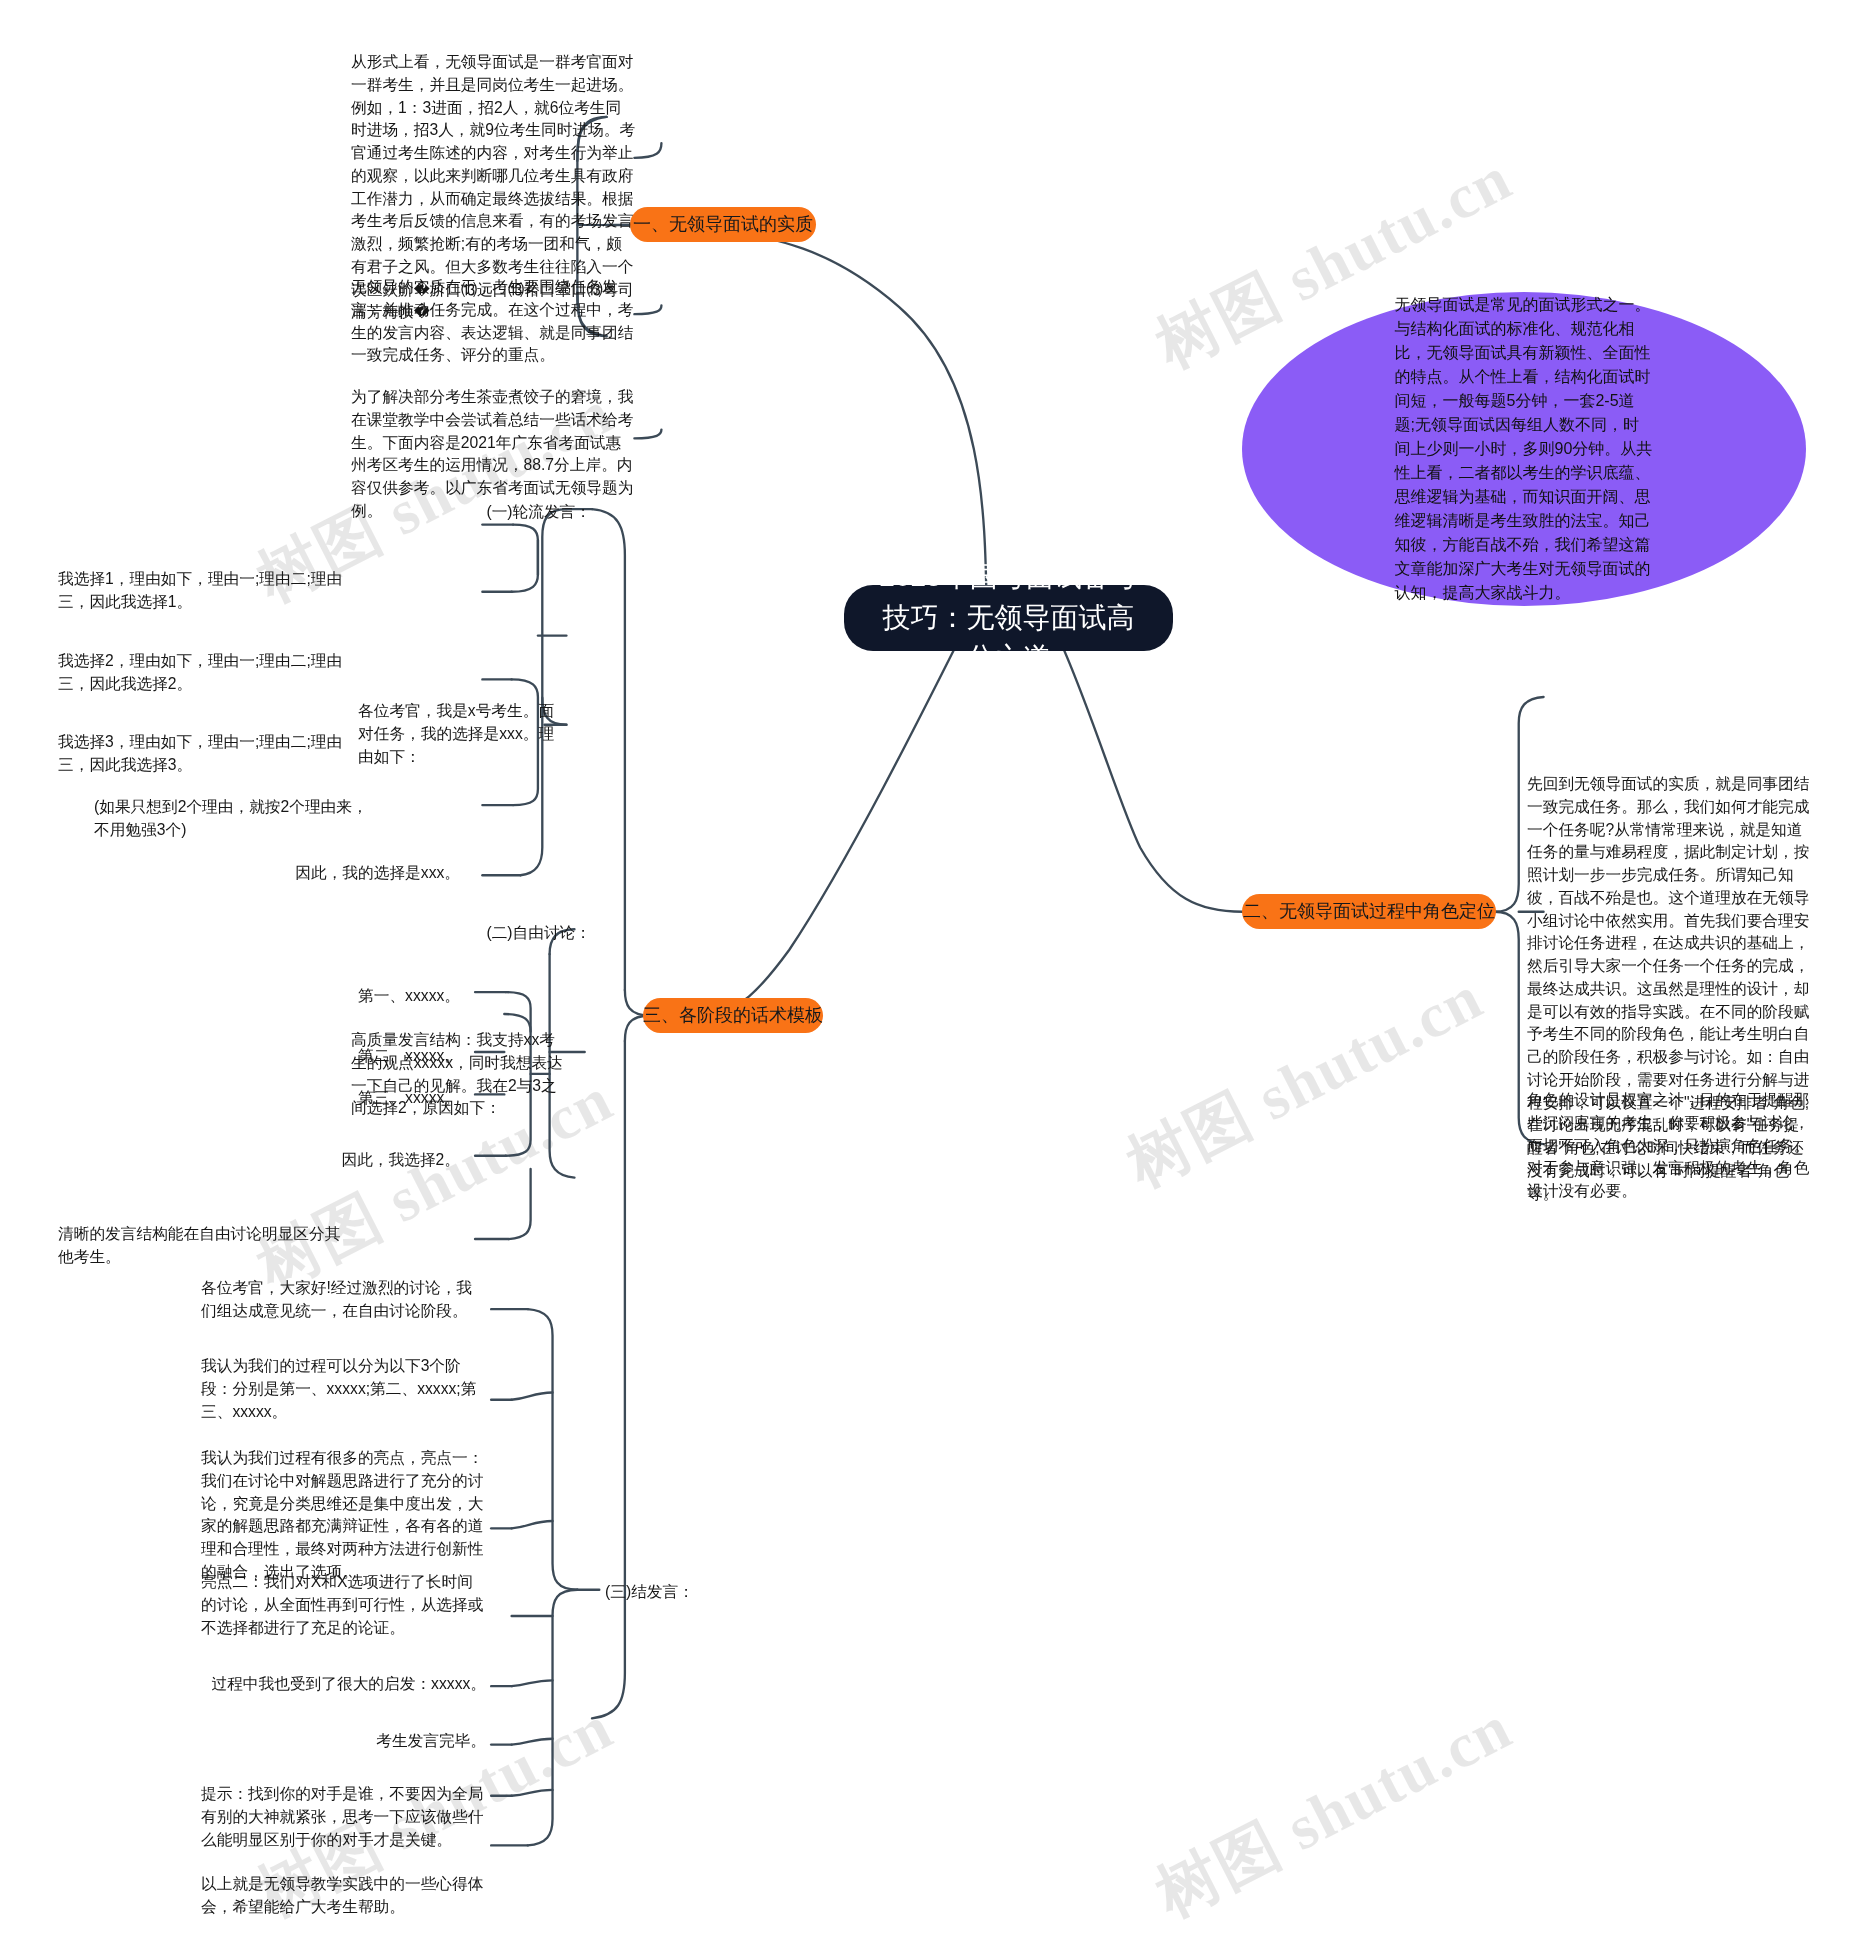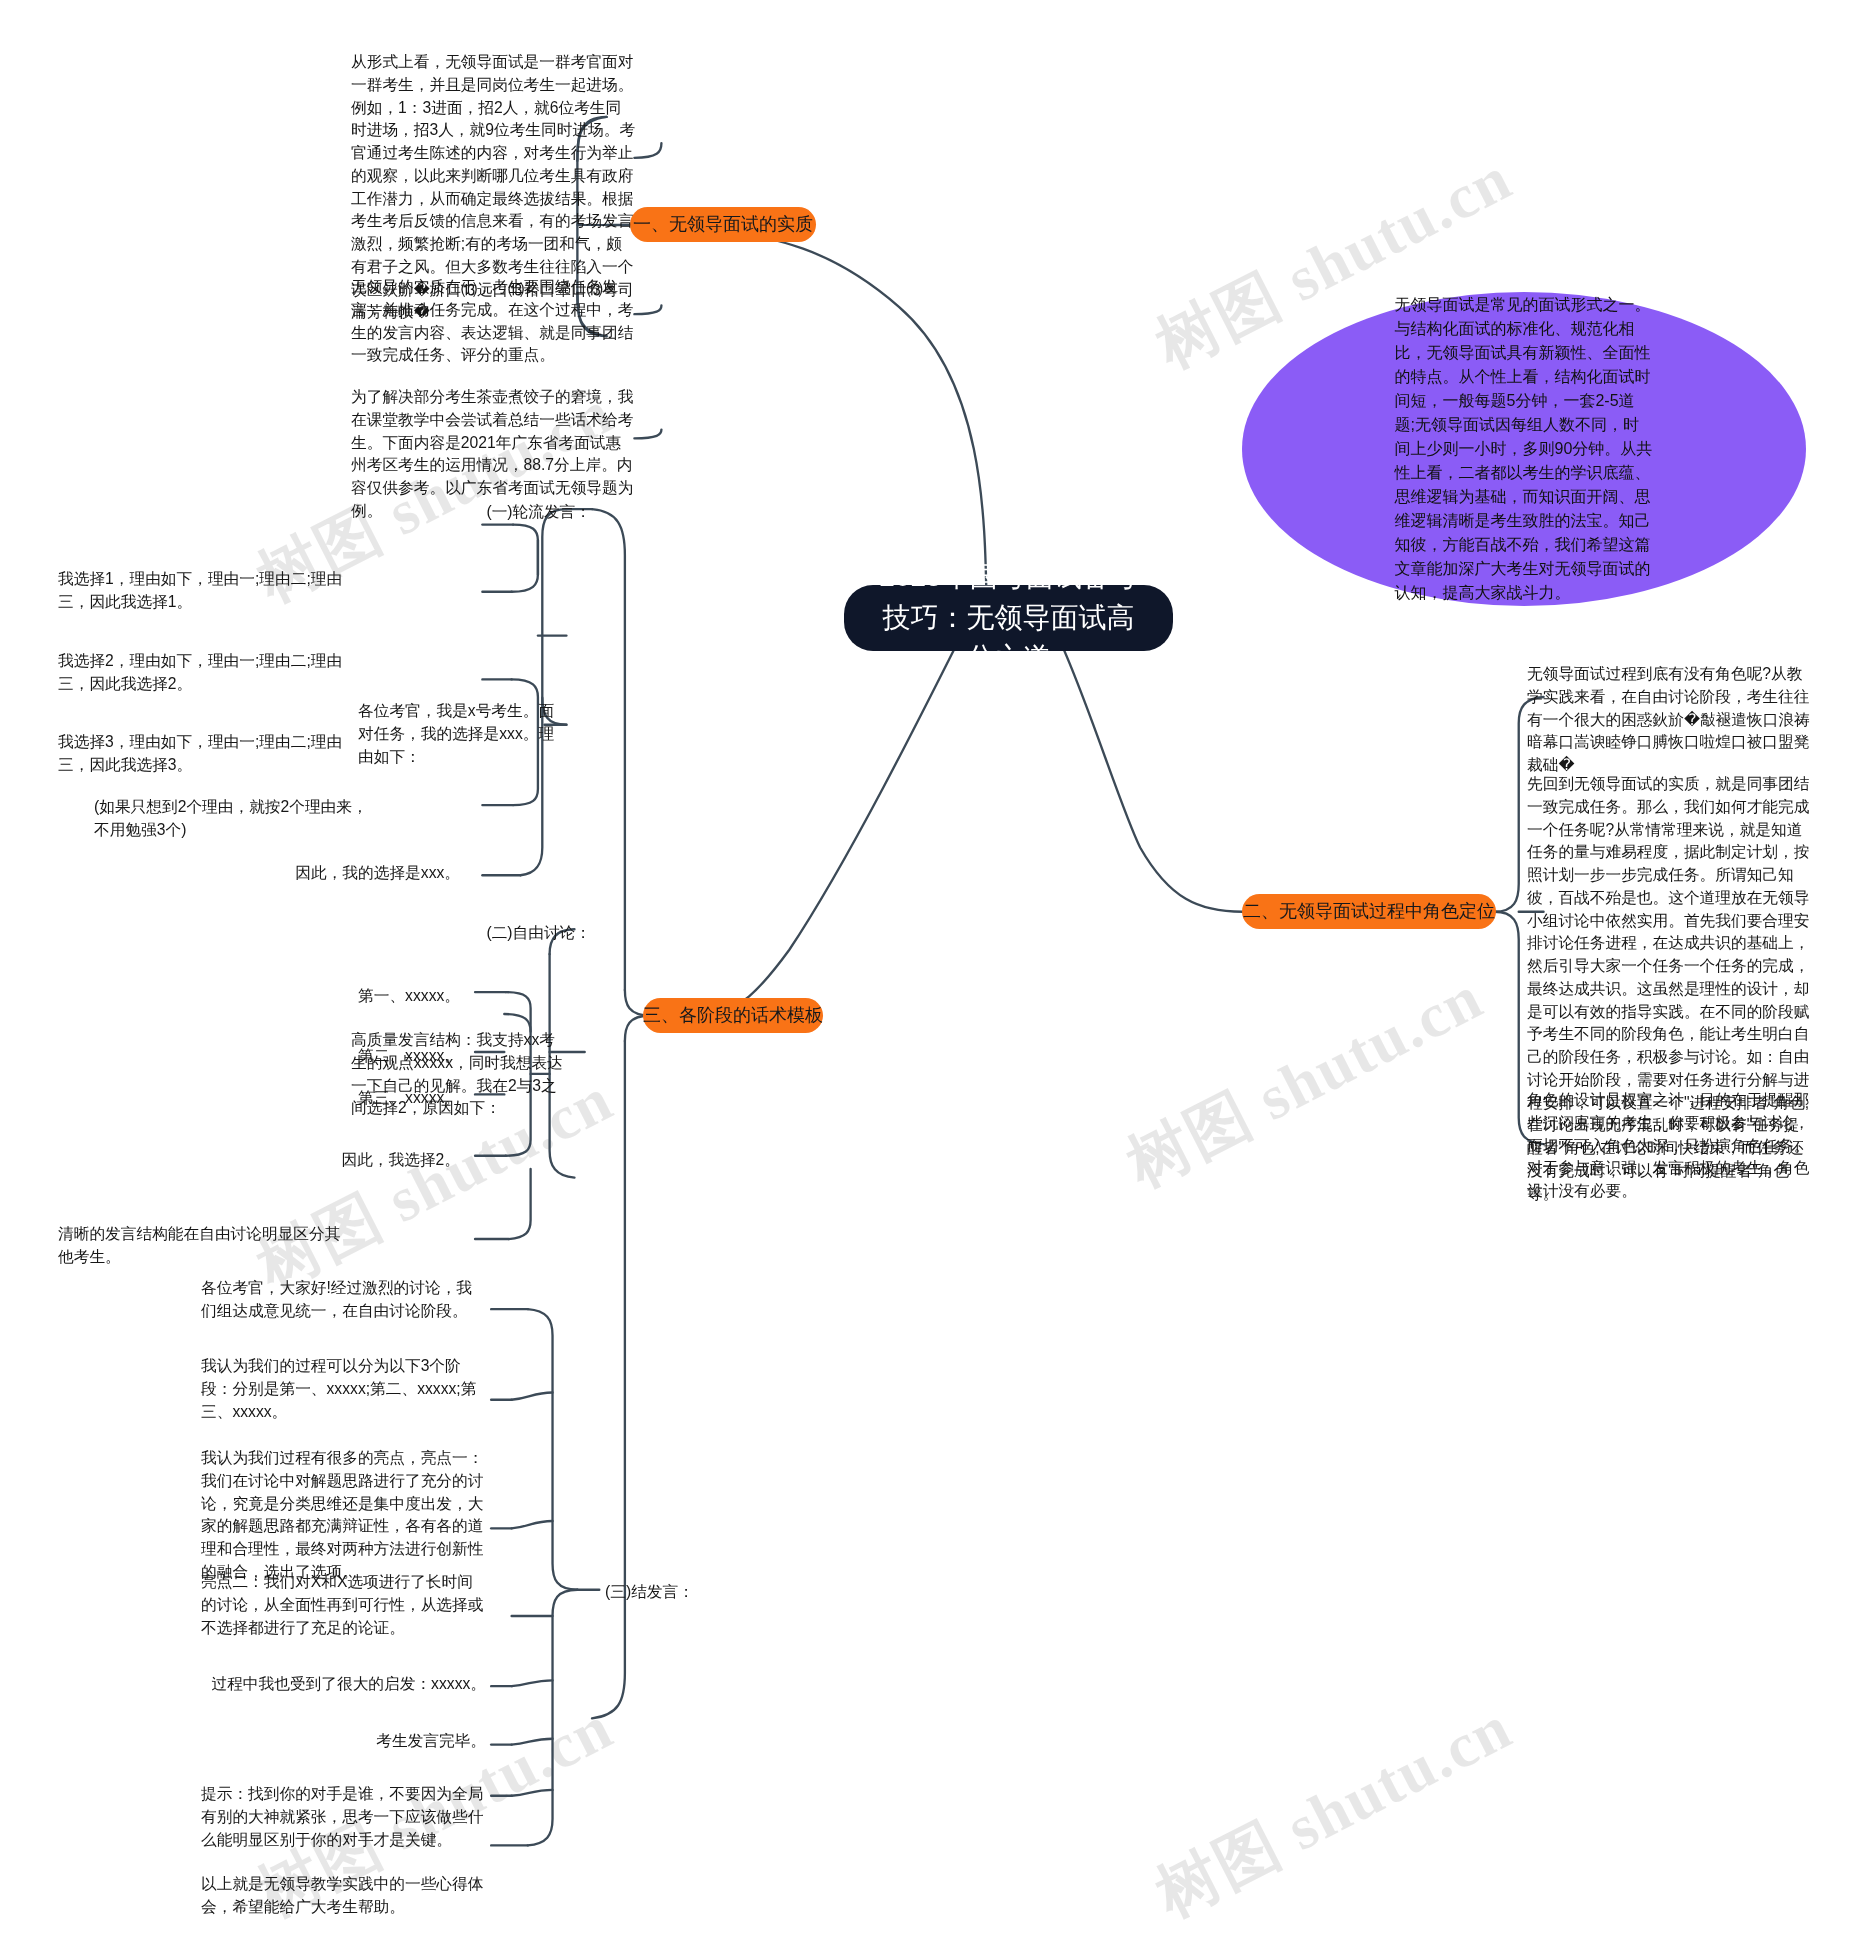--- a/index.html
+++ b/index.html
@@ -207,21 +207,20 @@
   </div>
 
   <div id="bubble" style="left:1242px;top:292px;width:564px;height:314px;">
     <span class="txt">无领导面试是常见的面试形式之一。与结构化面试的标准化、规范化相比，无领导面试具有新颖性、全面性的特点。从个性上看，结构化面试时间短，一般每题5分钟，一套2-5道题;无领导面试因每组人数不同，时间上少则一小时，多则90分钟。从共性上看，二者都以考生的学识底蕴、思维逻辑为基础，而知识面开阔、思维逻辑清晰是考生致胜的法宝。知己知彼，方能百战不殆，我们希望这篇文章能加深广大考生对无领导面试的认知，提高大家战斗力。</span>
   </div>
 
   <div class="leaf" style="left:351px;top:51px;width:285px;">从形式上看，无领导面试是一群考官面对一群考生，并且是同岗位考生一起进场。例如，1：3进面，招2人，就6位考生同时进场，招3人，就9位考生同时进场。考官通过考生陈述的内容，对考生行为举止的观察，以此来判断哪几位考生具有政府工作潜力，从而确定最终选拔结果。根据考生考后反馈的信息来看，有的考场发言激烈，频繁抢断;有的考场一团和气，颇有君子之风。但大多数考生往往陷入一个误区鈥斺�斺口⒀远口⒀裕口晕口⒀粤司湍芳梅帧�</div>
   <div class="leaf" style="left:351px;top:276px;width:285px;">无领导的实质在于，考生要围绕任务发言，并推动任务完成。在这个过程中，考生的发言内容、表达逻辑、就是同事团结一致完成任务、评分的重点。</div>
   <div class="leaf" style="left:351px;top:386px;width:285px;">为了解决部分考生茶壶煮饺子的窘境，我在课堂教学中会尝试着总结一些话术给考生。下面内容是2021年广东省考面试惠州考区考生的运用情况，88.7分上岸。内容仅供参考。以广东省考面试无领导题为例。</div>
 
-  <div class="leaf" style="left:1527px;top:663px;width:286px;">无领导面试过程到底有没有角色呢?从教学实践来看，在自由讨论阶段，考生往往有一个很大的困惑鈥斺�敽褪遣恢口浪祷暗幕口嵩谀睦铮口膊恢口啦煌口被口盟凳裁础�</div>
   <div class="leaf" style="left:1527px;top:773px;width:286px;">先回到无领导面试的实质，就是同事团结一致完成任务。那么，我们如何才能完成一个任务呢?从常情常理来说，就是知道任务的量与难易程度，据此制定计划，按照计划一步一步完成任务。所谓知己知彼，百战不殆是也。这个道理放在无领导小组讨论中依然实用。首先我们要合理安排讨论任务进程，在达成共识的基础上，然后引导大家一个任务一个任务的完成，最终达成共识。这虽然是理性的设计，却是可以有效的指导实践。在不同的阶段赋予考生不同的阶段角色，能让考生明白自己的阶段任务，积极参与讨论。如：自由讨论开始阶段，需要对任务进行分解与进程安排，可以设置一个"进程安排者"角色;在讨论出现无序混乱时，可以有"任务提醒者"角色;在讨论时间快结束，而任务还没有完成时，可以有"时间提醒者"角色等。</div>
   <div class="leaf" style="left:1527px;top:1089px;width:286px;">角色的设计是权宜之计，目的在于提醒那些沉闷寡言的考生，你要积极参与讨论，而切不可入角色太深，只扮演角色任务。对于参与意识强、发言积极的考生，角色设计没有必要。</div>
 
   <div class="leaf r" style="left:343px;top:501px;width:248px;">(一)轮流发言：</div>
   <div class="leaf" style="left:358px;top:700px;width:205px;">各位考官，我是x号考生。面对任务，我的选择是xxx。理由如下：</div>
 
   <div class="leaf" style="left:58px;top:568px;width:285px;">我选择1，理由如下，理由一;理由二;理由三，因此我选择1。</div>
   <div class="leaf" style="left:58px;top:650px;width:285px;">我选择2，理由如下，理由一;理由二;理由三，因此我选择2。</div>
   <div class="leaf" style="left:58px;top:731px;width:285px;">我选择3，理由如下，理由一;理由二;理由三，因此我选择3。</div>
   <div class="leaf" style="left:58px;top:796px;width:285px;margin-left:36px;">(如果只想到2个理由，就按2个理由来，不用勉强3个)</div>

